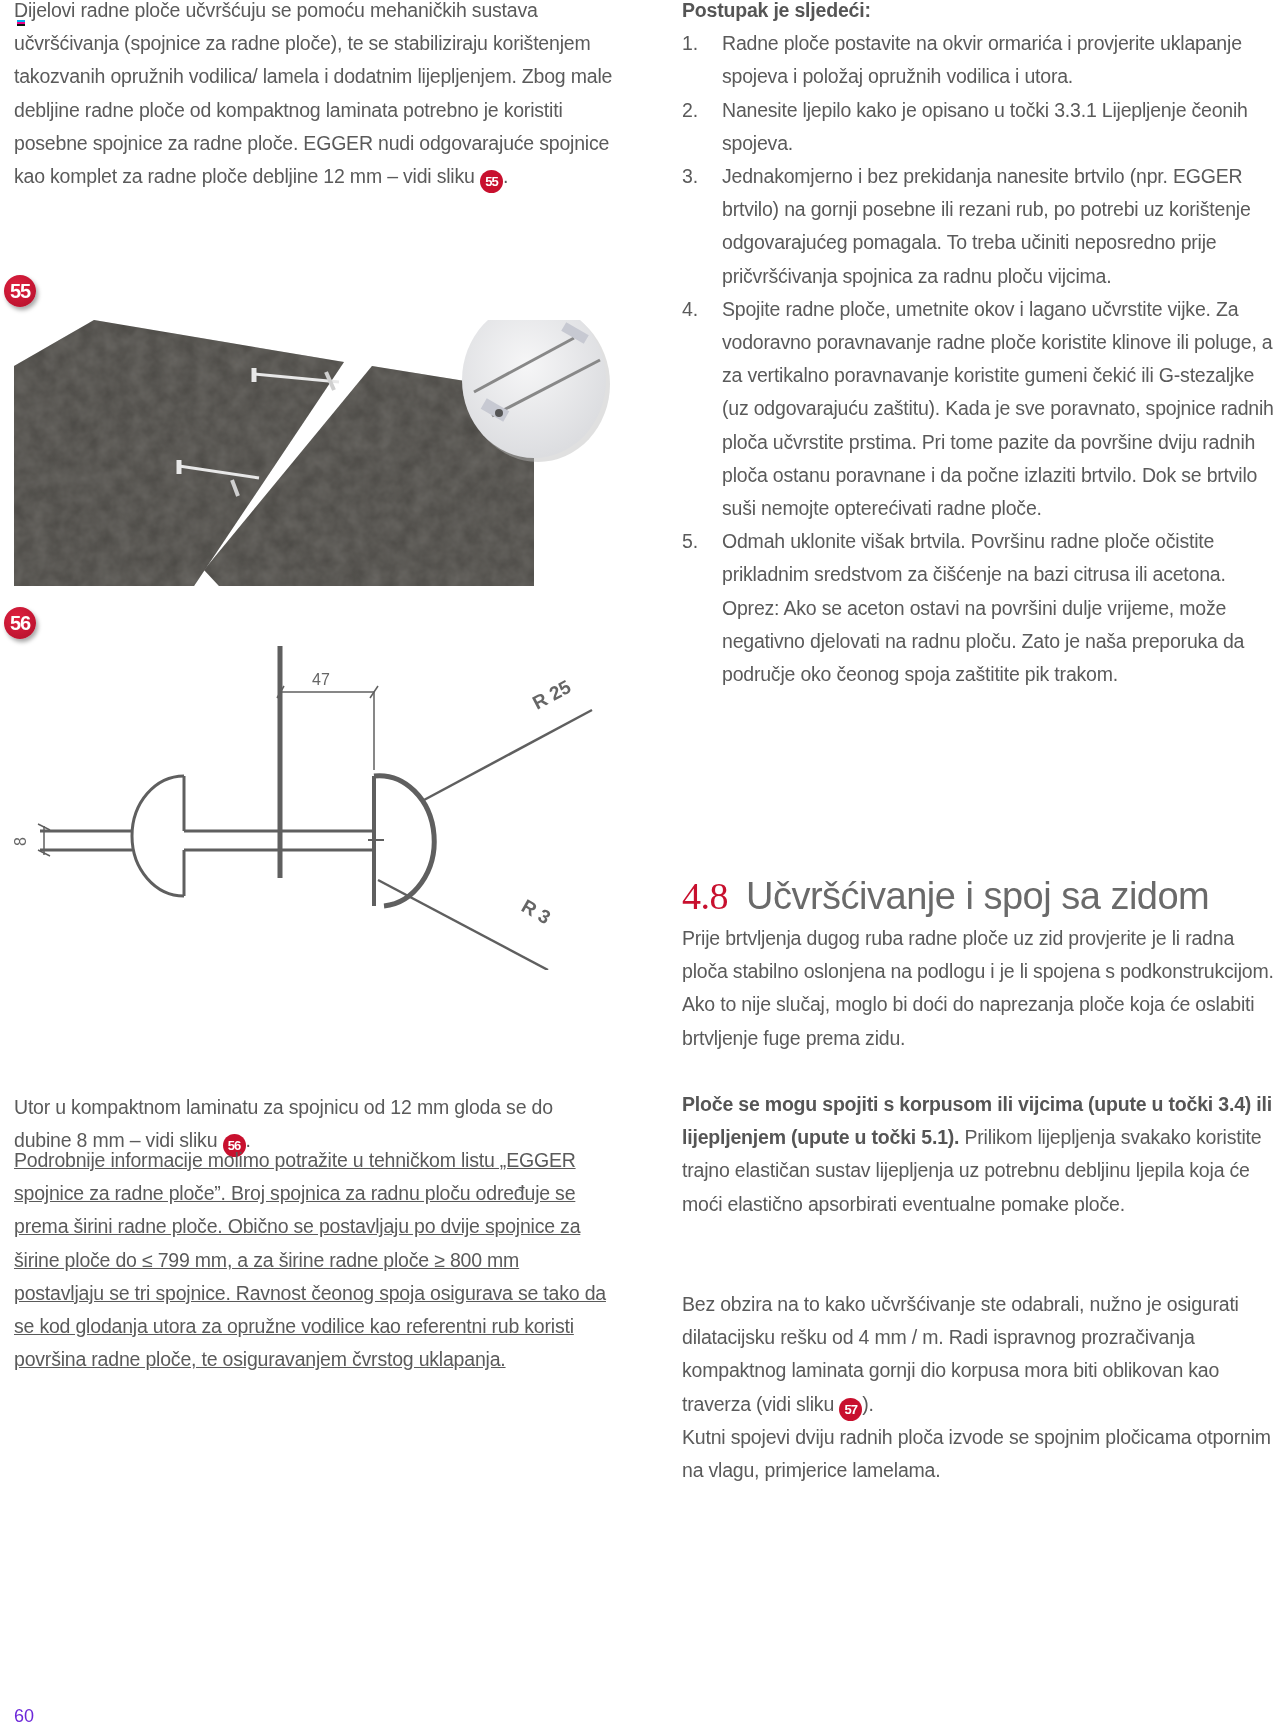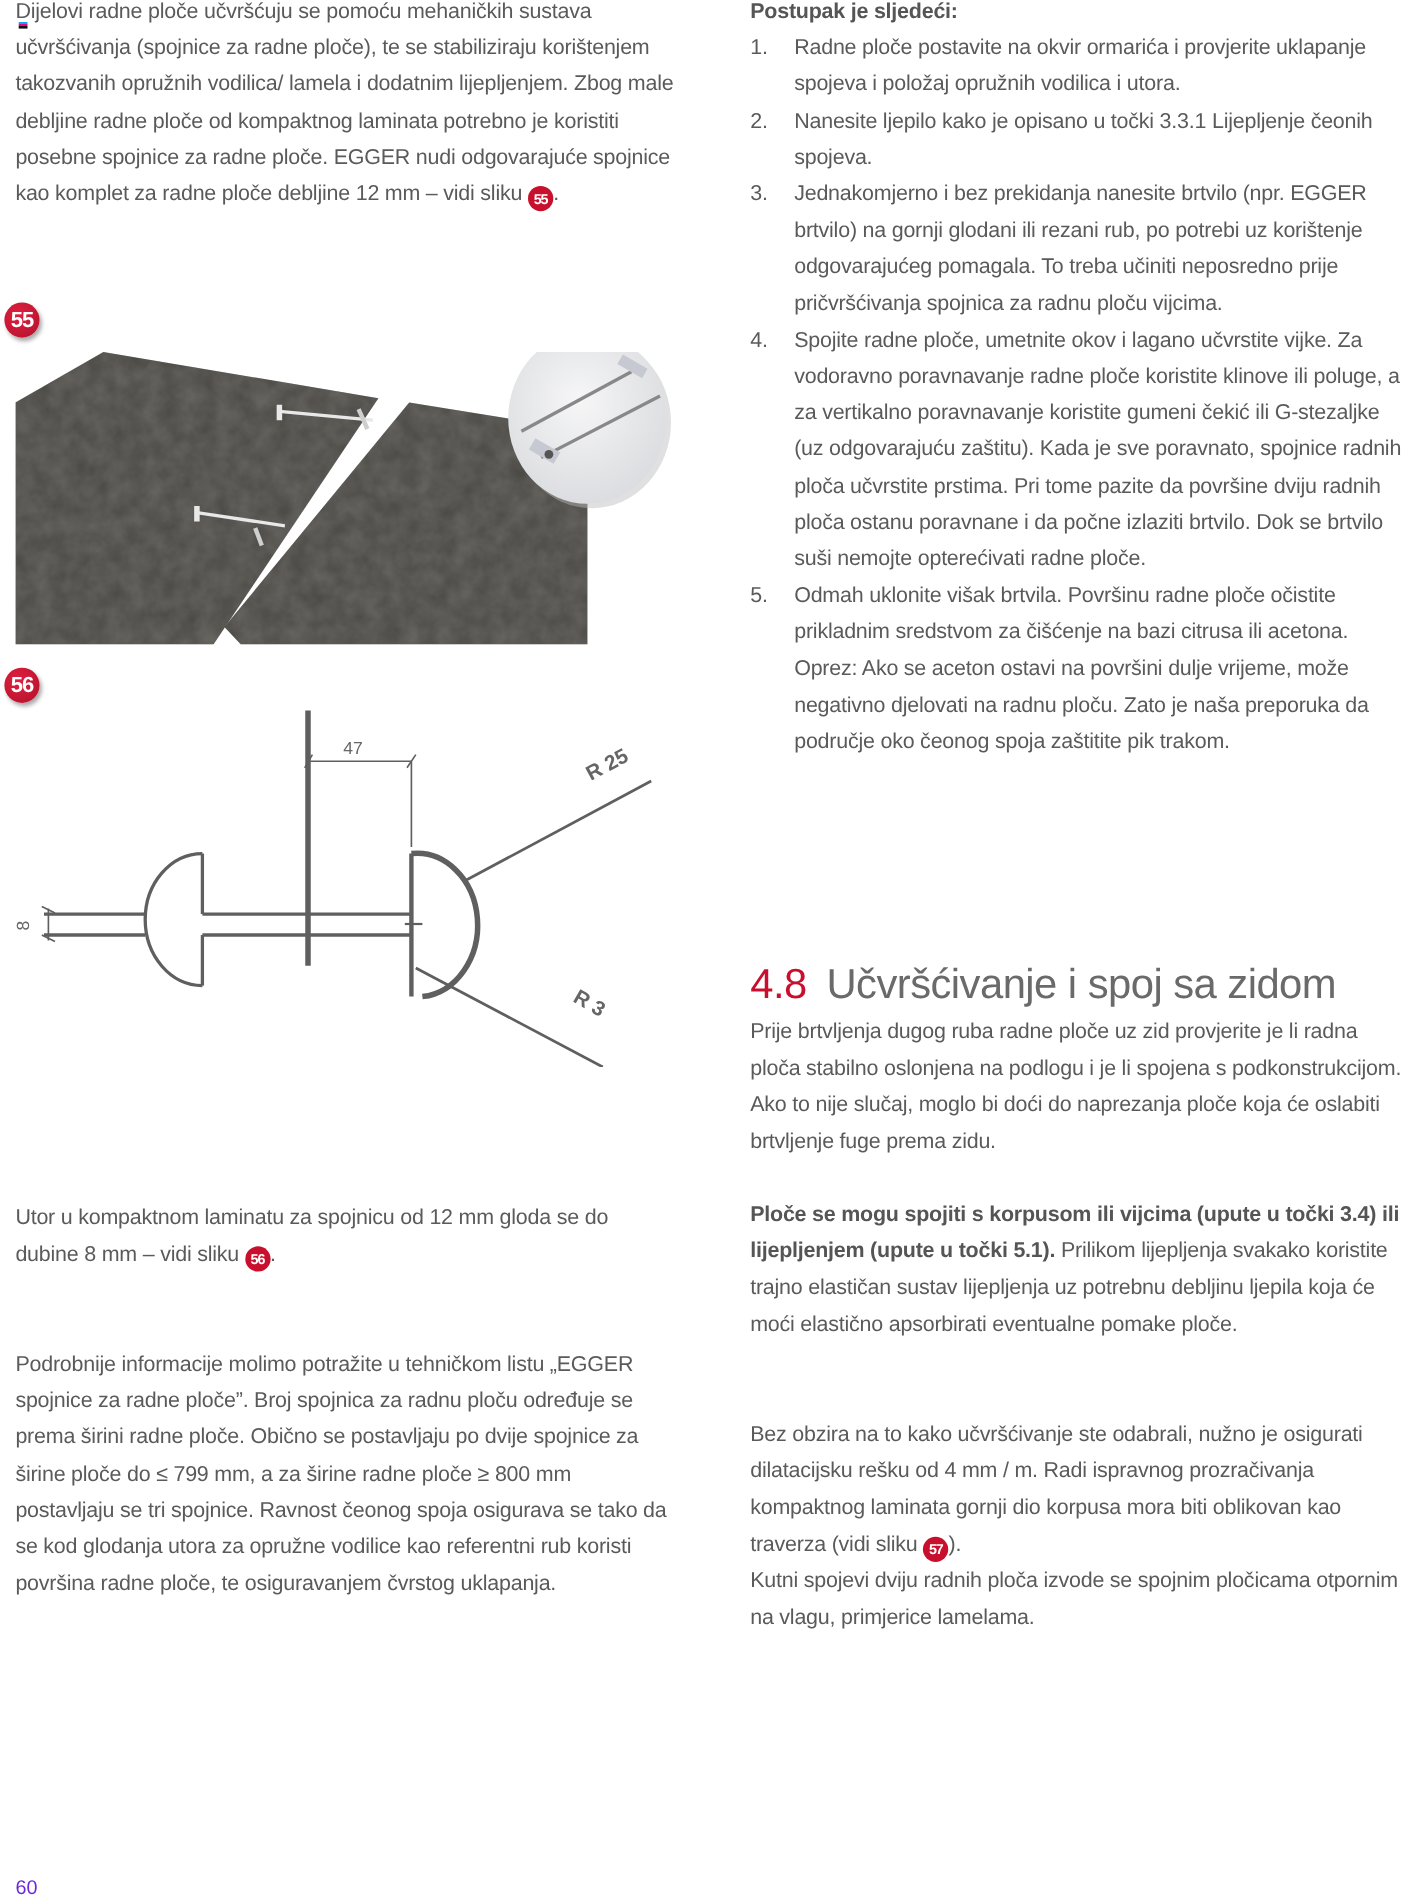--- a/index.html
+++ b/index.html
@@ -13,21 +13,21 @@
        text-align:center; letter-spacing:-1px; vertical-align:-3px; }
   .fig-badge { position:absolute; width:32px; height:32px; border-radius:50%;
        background:radial-gradient(circle at 40% 35%, #e02040, #b0102a);
        color:#fff; font-weight:bold; font-size:20px; line-height:32px; text-align:center;
        letter-spacing:-1px; box-shadow:2px 3px 4px rgba(0,0,0,0.35); }
   ol.steps { list-style:none; margin:0; padding:0; }
   ol.steps li { position:relative; padding-left:40px; }
   ol.steps li .num { position:absolute; left:0; top:0; }
   .section-title { position:absolute; left:682px; top:842px; font-size:38px; font-weight:normal;
        color:#6a6a6a; letter-spacing:-0.5px; white-space:nowrap; }
-  .section-title .sec-num { color:#c8102e; margin-right:18px; }
+  .section-title .sec-num { color:#c8102e; margin-right:18px;font-family:Liberation Serif, serif; }
   .page-number { position:absolute; left:14px; top:1706px; font-size:18px; color:#6d28d9; }
   .photo { position:absolute; left:14px; top:320px; width:600px; height:266px; }
   .diagram { position:absolute; left:0; top:640px; width:600px; height:330px; }
   .mark { position:absolute; left:17px; top:20px; width:8px; height:6px;
           background:linear-gradient(#00aeef 0 33%, #ec008c 33% 66%, #111 66%); }
 </style>
 </head>
 <body>
 
 <div class="mark"></div>
@@ -113,30 +113,30 @@
   <text x="312" y="45" font-size="16" fill="#666" font-family="Liberation Sans, sans-serif">47</text>
   <text x="16" y="204" font-size="16" fill="#666" font-family="Liberation Sans, sans-serif" transform="rotate(-90 22 200)">8</text>
   <text x="537" y="70" font-size="19" font-weight="bold" fill="#666" font-family="Liberation Sans, sans-serif" transform="rotate(-28 537 70)">R 25</text>
   <text x="520" y="270" font-size="19" font-weight="bold" fill="#666" font-family="Liberation Sans, sans-serif" transform="rotate(30 520 270)">R 3</text>
 </svg>
 
 <div class="para" style="left:14px; top:1044px; width:600px;margin-top:47px;">
   <p><span>Utor u kompaktnom laminatu za spojnicu od 12 mm gloda se do dubine 8 mm – vidi sliku</span> <span class="badge-inline">56</span><span>.</span></p>
 </div>
 
-<div class="para" style="left:14px; top:1224px; width:600px;">
+<div class="para" style="left:14px; top:1144px; width:600px;text-decoration:underline;">
   <p>Podrobnije informacije molimo potražite u tehničkom listu „EGGER spojnice za radne ploče”. Broj spojnica za radnu ploču određuje se prema širini radne ploče. Obično se postavljaju po dvije spojnice za širine ploče do ≤ 799 mm, a za širine radne ploče ≥ 800 mm postavljaju se tri spojnice. Ravnost čeonog spoja osigurava se tako da se kod glodanja utora za opružne vodilice kao referentni rub koristi površina radne ploče, te osiguravanjem čvrstog uklapanja.</p>
 </div>
 
 <div class="para" style="left:682px; top:-6px; width:600px;">
   <p class="bold">Postupak je sljedeći:</p>
   <ol class="steps">
     <li><span class="num">1.</span><span>Radne ploče postavite na okvir ormarića i provjerite uklapanje spojeva i položaj opružnih vodilica i utora.</span></li>
     <li><span class="num">2.</span><span>Nanesite ljepilo kako je opisano u točki 3.3.1 Lijepljenje čeonih spojeva.</span></li>
-    <li><span class="num">3.</span><span>Jednakomjerno i bez prekidanja nanesite brtvilo (npr. EGGER brtvilo) na gornji glodani ili rezani rub, po potrebi uz korištenje odgovarajućeg pomagala. To treba učiniti neposredno prije pričvršćivanja spojnica za radnu ploču vijcima.</span></li>
+    <li><span class="num">3.</span><span>Jednakomjerno i bez prekidanja nanesite brtvilo (npr. EGGER brtvilo) na gornji posebne ili rezani rub, po potrebi uz korištenje odgovarajućeg pomagala. To treba učiniti neposredno prije pričvršćivanja spojnica za radnu ploču vijcima.</span></li>
     <li><span class="num">4.</span><span>Spojite radne ploče, umetnite okov i lagano učvrstite vijke. Za vodoravno poravnavanje radne ploče koristite klinove ili poluge, a za vertikalno poravnavanje koristite gumeni čekić ili G-stezaljke (uz odgovarajuću zaštitu). Kada je sve poravnato, spojnice radnih ploča učvrstite prstima. Pri tome pazite da površine dviju radnih ploča ostanu poravnane i da počne izlaziti brtvilo. Dok se brtvilo suši nemojte opterećivati radne ploče.</span></li>
     <li><span class="num">5.</span><span>Odmah uklonite višak brtvila. Površinu radne ploče očistite prikladnim sredstvom za čišćenje na bazi citrusa ili acetona. Oprez: Ako se aceton ostavi na površini dulje vrijeme, može negativno djelovati na radnu ploču. Zato je naša preporuka da područje oko čeonog spoja zaštitite pik trakom.</span></li>
   </ol>
 </div>
 
 <h2 class="section-title">
   <span class="sec-num">4.8</span><span>Učvršćivanje i spoj sa zidom</span>
 </h2>
 
 <div class="para" style="left:682px; top:922px; width:600px;">

